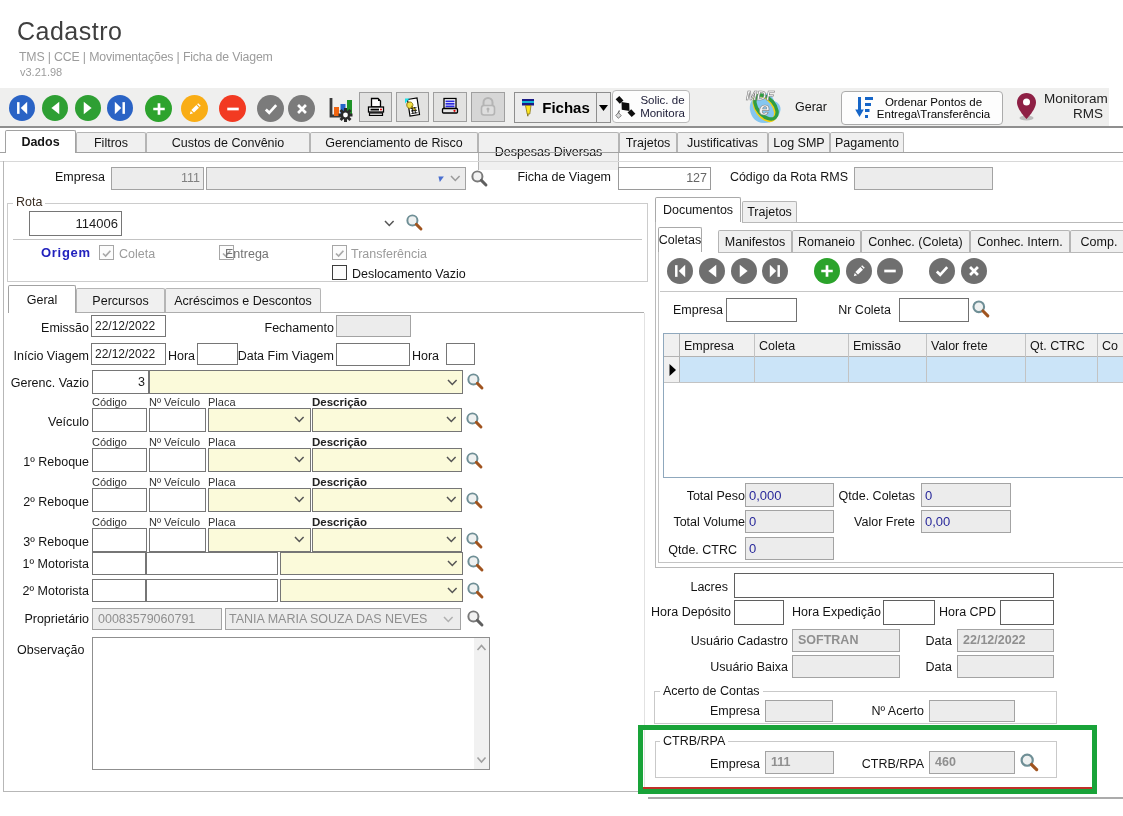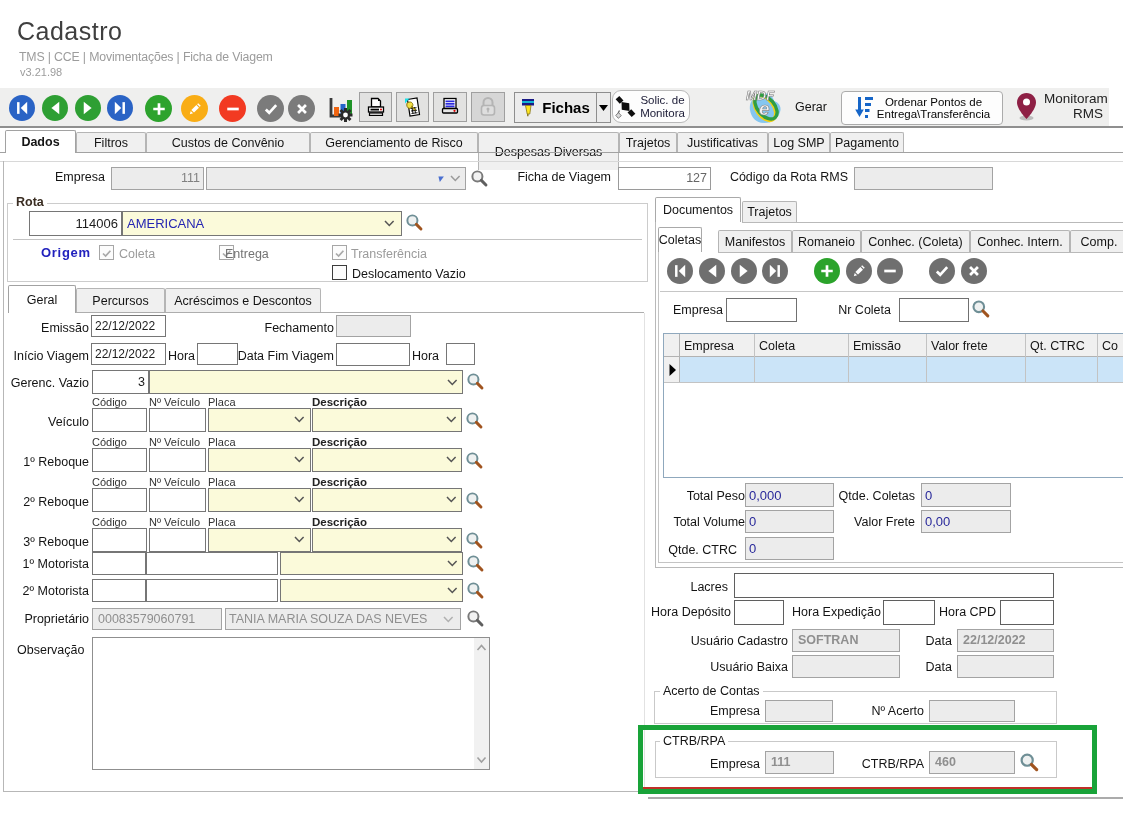--- a/index.html
+++ b/index.html
@@ -141,21 +141,21 @@
         <path d="M4.5 7.5h5.5l-1.2 8.5h-2.6z" fill="#ffe620" stroke="#86751a" stroke-width="0.8"></path>
         <path d="M6.8 16v2.3" stroke="#86751a" stroke-width="1.4"></path>
       </svg>
       <span style="font-weight:bold;font-size:15px;color:#000">Fichas</span>
     </div>
 <div class="btn" style="left:596px;top:92px;width:15px;height:31px;background:#ececec;border-color:#8e8e8e">
       <svg width="9" height="6" viewBox="0 0 9 6">
         <path d="M0 0h9L4.5 6z" fill="#000"></path>
       </svg>
     </div>
-<div class="btn" style="left:612px;top:90px;width:78px;height:33px;background:#fdfdfd;border-color:#b9b9b9;border-radius:9px;justify-content:flex-start;padding-left:2px">
+<div class="btn" style="left:612px;top:90px;width:78px;height:33px;background:#fdfdfd;border-color:#b9b9b9;border-radius:4px;justify-content:flex-start;padding-left:2px">
       <svg width="21" height="24" viewBox="0 0 21 24" style="flex:none">
         <g transform="rotate(-42 10.5 11.5)" fill="#0f0f0f">
           <rect x="8" y="-0.5" width="5" height="6.2"></rect>
           <rect x="8" y="17.3" width="5" height="6.2"></rect>
           <path d="M10.5 5.5l5 6-5 6-5-6z"></path>
         </g>
         <path d="M4.5 15.5l-1.8 3.6" stroke="#555" stroke-width="1.2" fill="none"></path>
         <rect x="1.5" y="18.5" width="4" height="4" fill="#d9d9d9" stroke="#777" stroke-width="0.8" transform="rotate(-40 3.5 20.5)"></rect>
       </svg>
       <div style="font-size:11.5px;color:#20203a;line-height:12.5px;width:53px;text-align:center">Solic. de<br>Monitora</div>
@@ -209,23 +209,22 @@
     </svg>
 <svg class="ab" style="left:470px;top:169px" width="19" height="19" viewBox="0 0 20 20">
       <circle cx="7.8" cy="7.8" r="5.3" fill="#f2f2f2" stroke="#7a7a7a" stroke-width="2.1"></circle>
       <line x1="12" y1="12" x2="16.8" y2="16.8" stroke="#5f5f5f" stroke-width="3.1" stroke-linecap="round"></line>
     </svg>
 <div class="lb" style="right:512px;top:170px">Ficha de Viagem</div>
 <div class="fl ra" style="left:618px;top:167px;width:93px;height:23px;border-color:#9a9a9a;color:#666">127</div>
 <div class="lb" style="right:275px;top:170px">Código da Rota RMS</div>
 <div class="fl ds" style="left:854px;top:167px;width:139px;height:23px"></div>
 <div class="gbx" style="left:7px;top:203px;width:641px;height:79px;border-color:#cccccc"></div>
-<div class="gc" style="left:13px;top:196px;font-weight:bold;color:#3a2d22">Rota</div>
+<div class="gc" style="left:13px;top:196px;font-weight:normal;color:#3a2d22">Rota</div>
 <div class="fl ra" style="left:29px;top:211px;width:93px;height:25px;font-size:13px">114006</div>
-<div class="fl yl" style="left:122px;top:211px;width:280px;height:25px;color:#2424b2;font-size:13px;padding:0 4px">AMERICANA</div>
 <svg class="ab" style="left:384px;top:220px" width="11" height="8" viewBox="0 0 11 8">
       <path d="M1 1l4.3 4.5L9.6 1" stroke="#555" stroke-width="1.5" fill="none"></path>
     </svg>
 <svg class="ab" style="left:405px;top:213px" width="19" height="19" viewBox="0 0 20 20">
       <circle cx="7.8" cy="7.8" r="5.3" fill="#eef1f1" stroke="#6f8f96" stroke-width="2.1"></circle>
       <line x1="12" y1="12" x2="16.8" y2="16.8" stroke="#a0541f" stroke-width="3.1" stroke-linecap="round"></line>
     </svg>
 <div class="ln" style="left:13px;top:239px;width:629px;height:1px;background:#c3c3c3"></div>
 <div class="lb" style="left:41px;top:246px;font-size:13px;font-weight:bold;color:#2121bd;letter-spacing:0.7px">Origem</div>
 <div class="cb" style="left:99px;top:245px"><svg width="13" height="13" viewBox="0 0 13 13">

